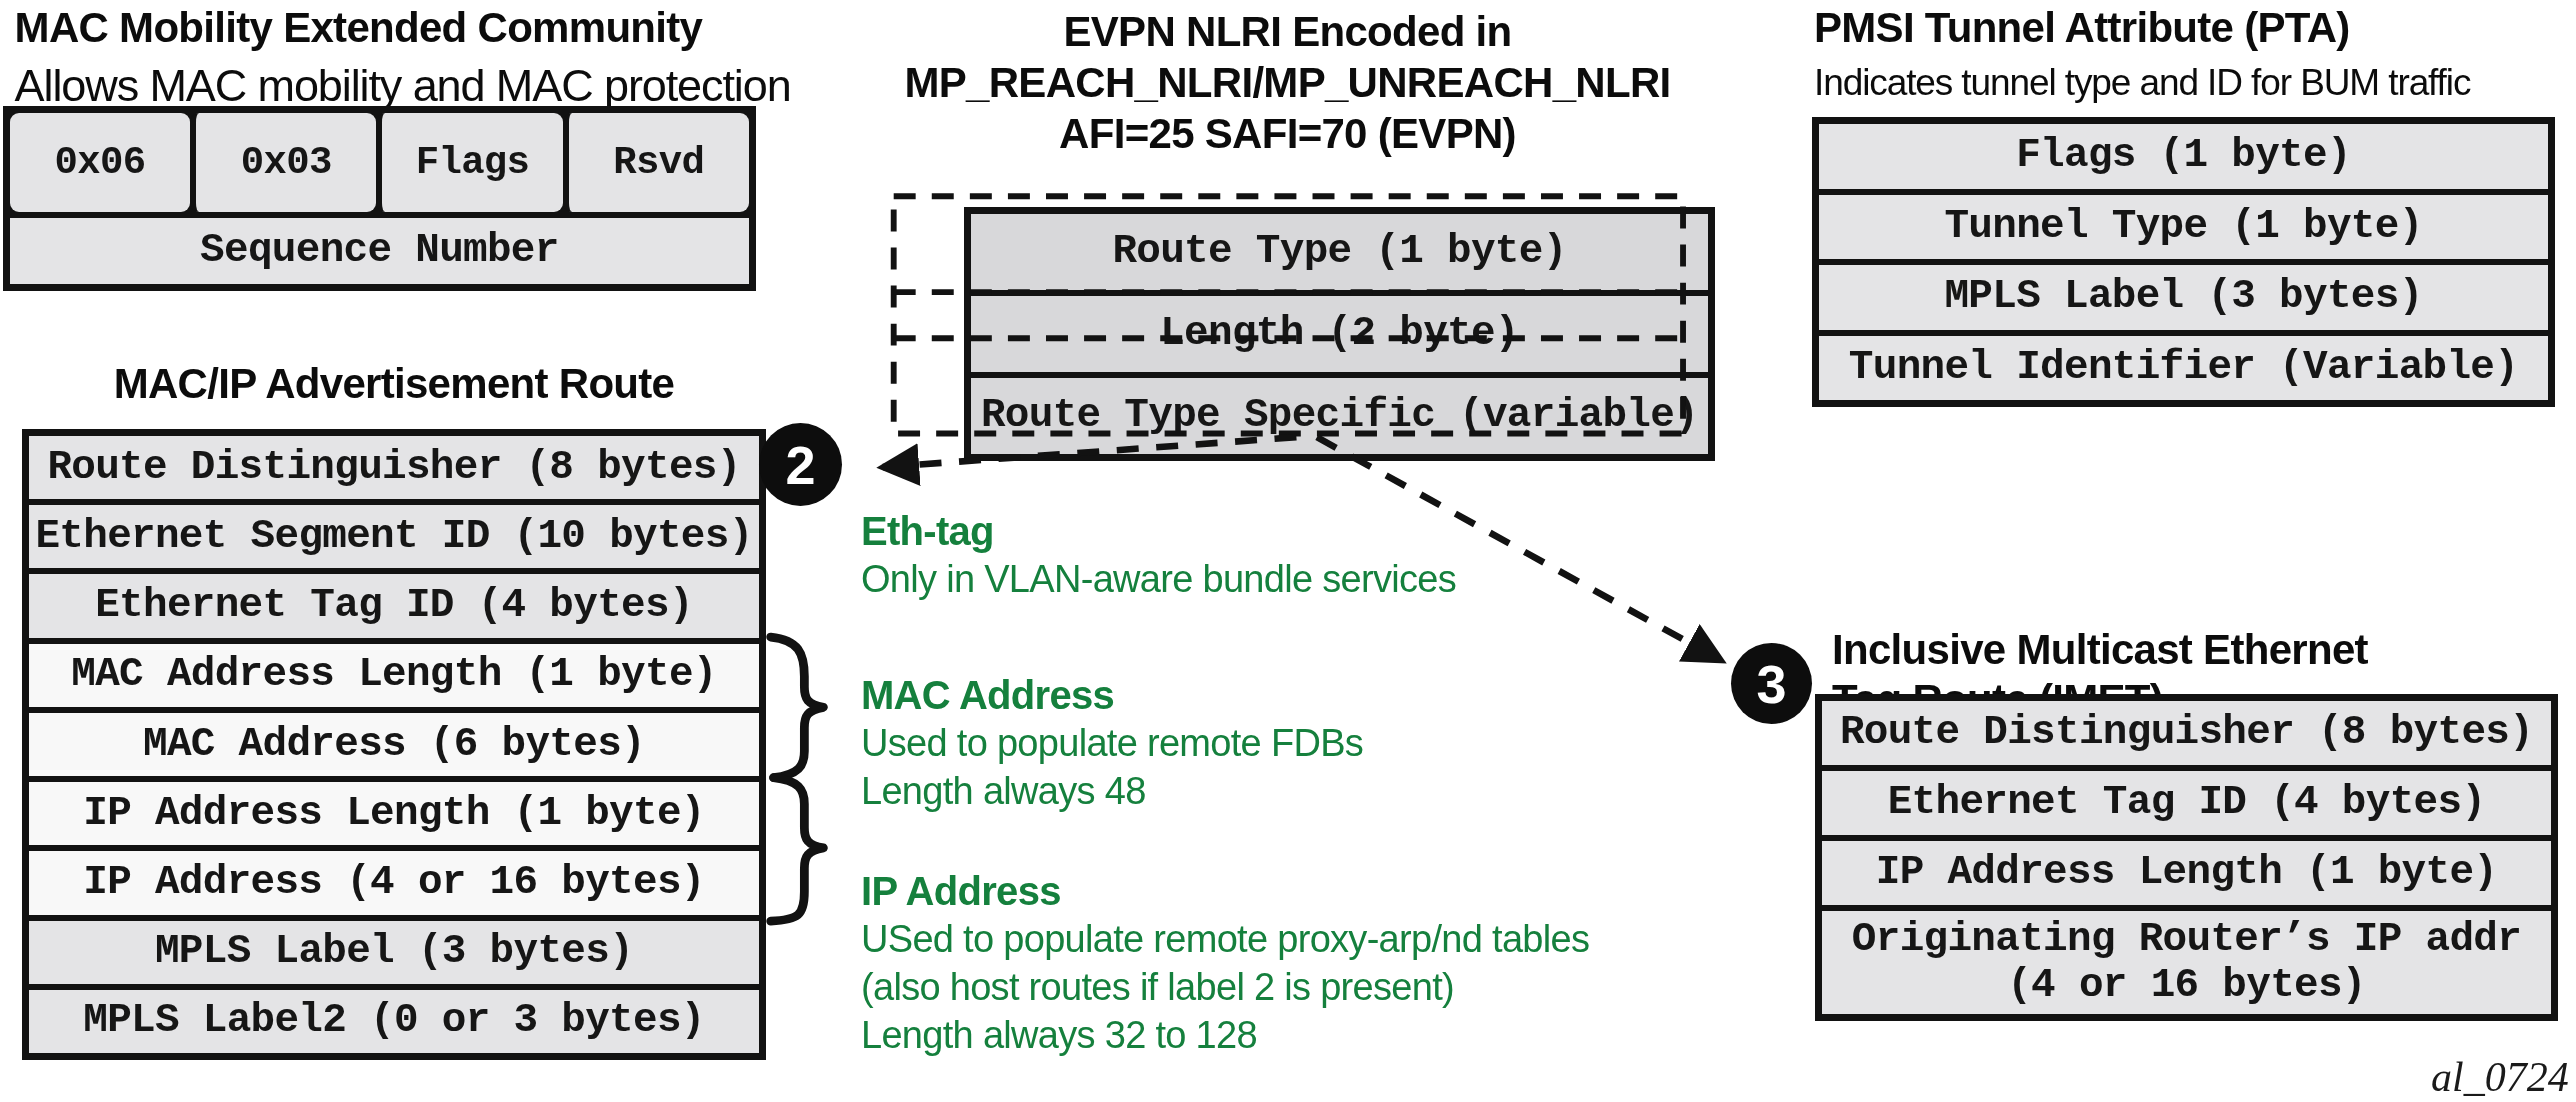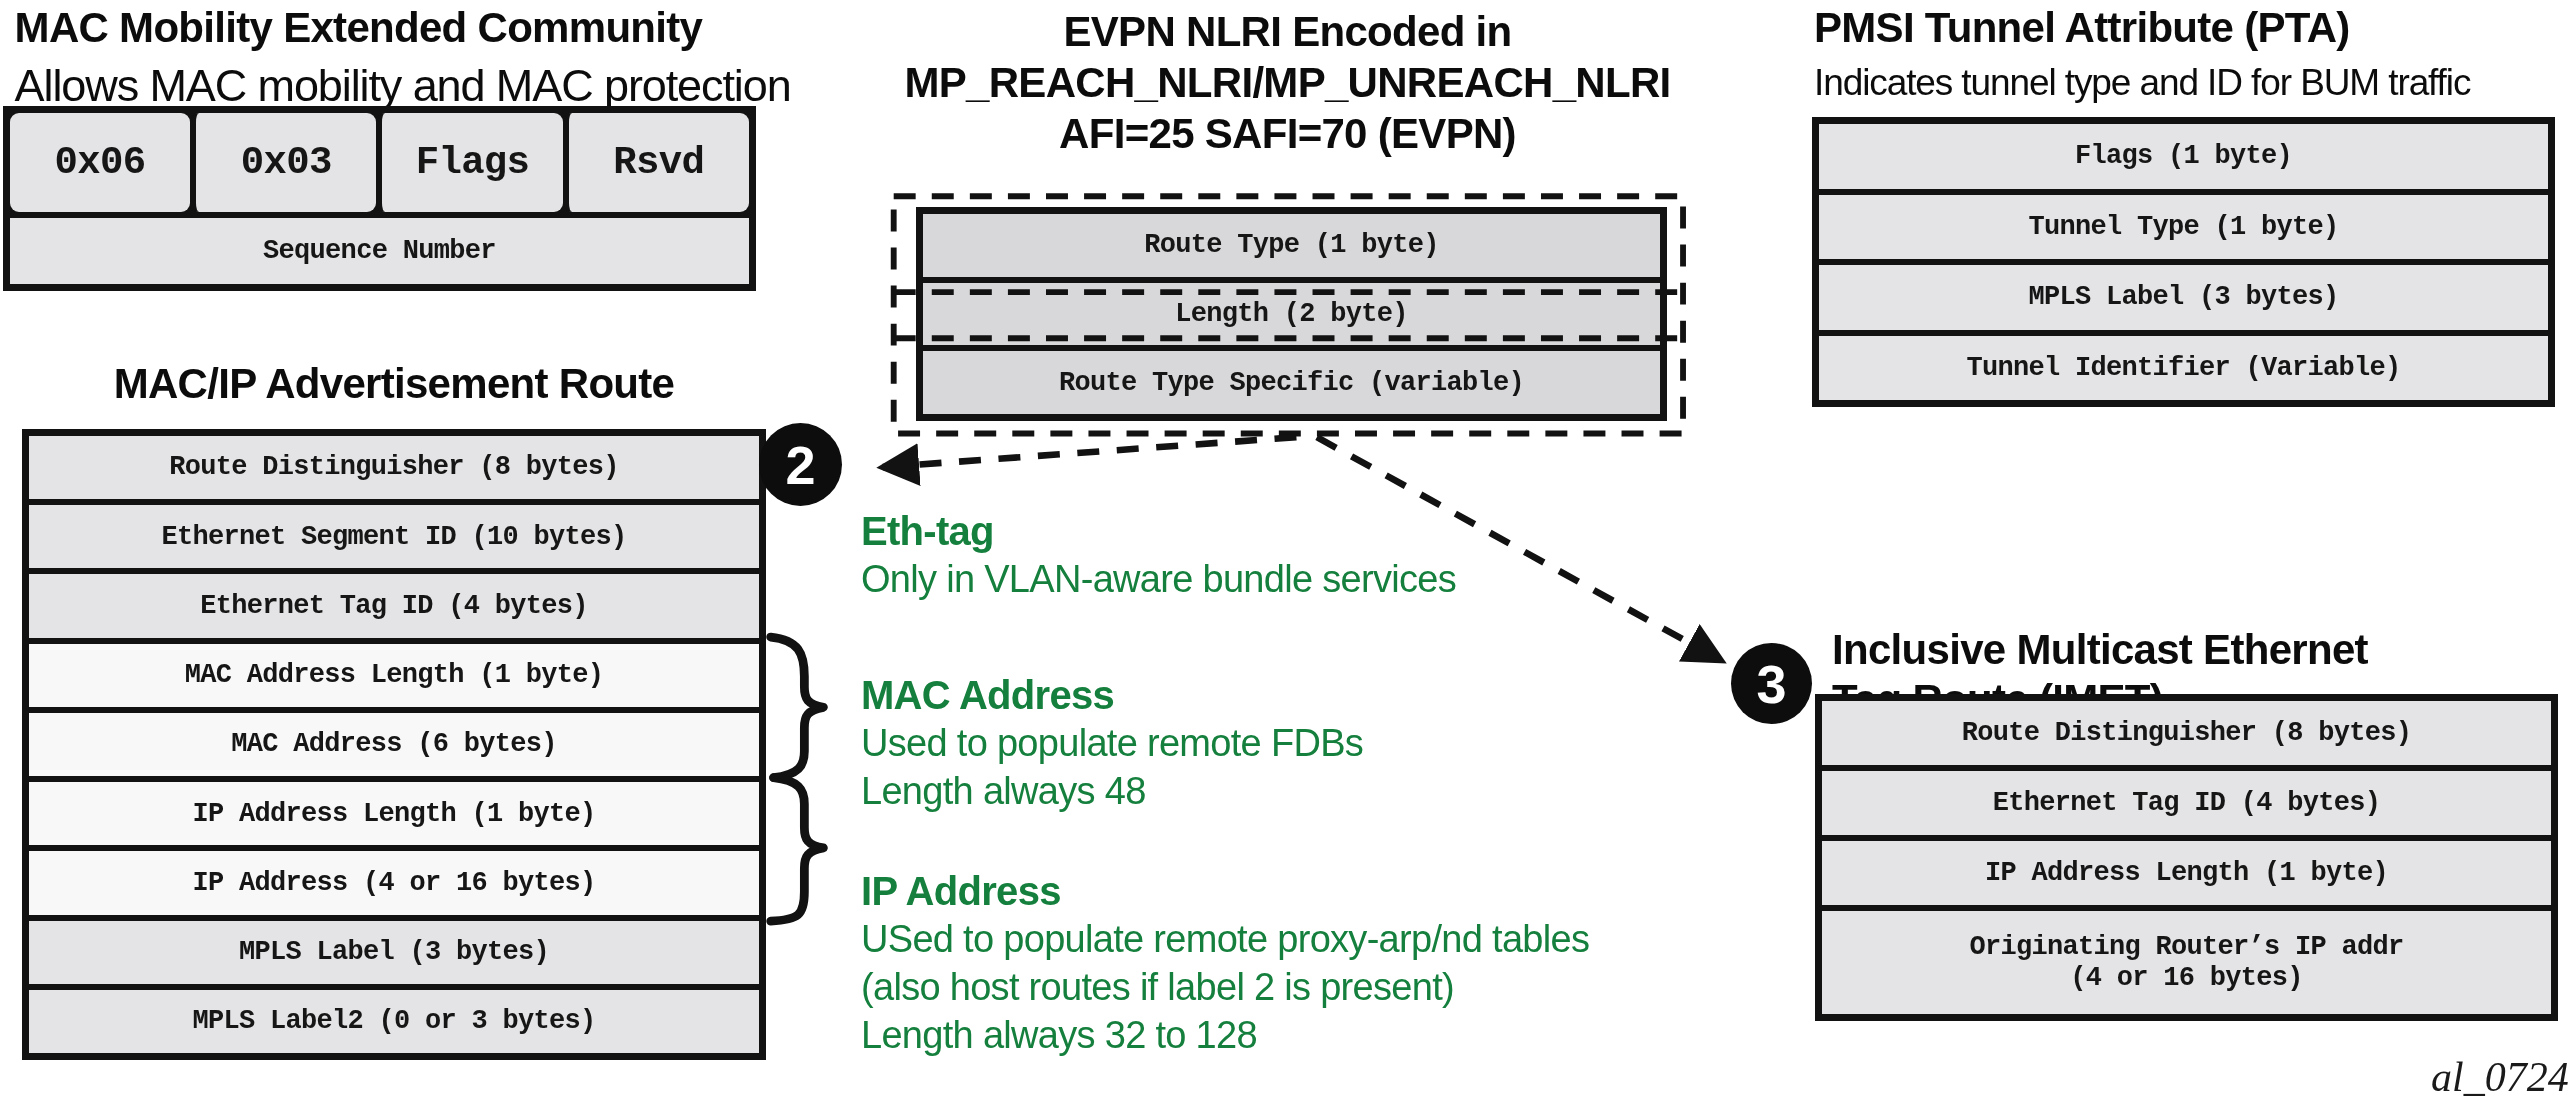--- a/index.html
+++ b/index.html
@@ -11,21 +11,21 @@
              letter-spacing:-0.7px;color:#0c0c0c;white-space:nowrap;}
   .sec-sub{position:absolute;font-weight:400;font-size:45px;line-height:1.15;
            letter-spacing:-1.1px;color:#0c0c0c;white-space:nowrap;}
   .center{text-align:center;}
 
   
   .box-table{position:absolute;display:flex;flex-direction:column;
              border:7.3px solid #121212;box-sizing:border-box;z-index:2;background:#121212;}
   .box-row{flex:1;display:flex;align-items:center;justify-content:center;
            background:#e4e4e6;border-top:6.6px solid #121212;
-           font-family:"Liberation Mono",monospace;font-weight:700;font-size:27px;
+           font-family:"Liberation Mono",monospace;font-weight:700;font-size:41px;
            letter-spacing:-0.7px;color:#161616;text-align:center;line-height:1.12;}
   .box-row:first-child{border-top:none;}
   .box-row.light{background:#f8f8f8;}
   .box-row.dark{background:#d8d8da;}
   .box-row.pre{white-space:pre-line;}
   .box-row.tall{flex:1.6;}
   .split-row{flex:1.5;display:flex;border-top:none;background:transparent;padding:0;}
   .split-row .cellv{flex:1;display:flex;align-items:center;justify-content:center;
            background:#e4e4e6;border-left:6.6px solid #121212;
            font-family:"Liberation Mono",monospace;font-weight:700;font-size:39px;
@@ -86,21 +86,21 @@
   </div>
 
   <div class="badge" style="left:759px;top:423px;width:83px;height:83px;">2</div>
 
   <div class="sec-title center nlri-title" style="left:835px;top:5.9px;">
     <div>EVPN NLRI Encoded in</div>
     <div>MP_REACH_NLRI/MP_UNREACH_NLRI</div>
     <div>AFI=25 SAFI=70 (EVPN)</div>
   </div>
 
-  <div class="box-table" style="left:916px;top:207px;width:751px;height:214px;">
+  <div class="box-table" style="left:964px;top:207px;width:751px;height:254px;">
     <div class="box-row dark">Route Type (1 byte)</div>
     <div class="box-row dark">Length (2 byte)</div>
     <div class="box-row dark">Route Type Specific (variable)</div>
   </div>
 
   <div class="sec-title" style="left:1814px;top:4.4px;">PMSI Tunnel Attribute (PTA)</div>
   <div class="sec-sub pmsi-sub" style="left:1814px;top:62px;">Indicates tunnel type and ID for BUM traffic</div>
 
   <div class="box-table" style="left:1812px;top:117px;width:743px;height:290px;">
     <div class="box-row">Flags (1 byte)</div>

